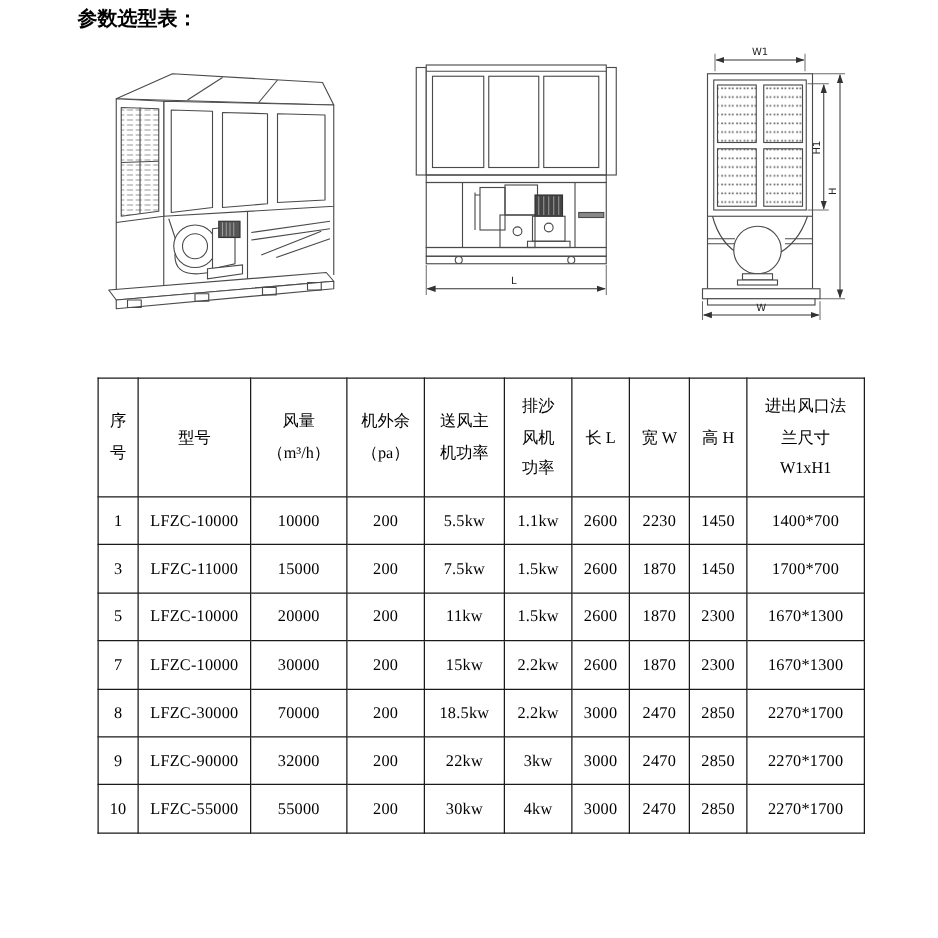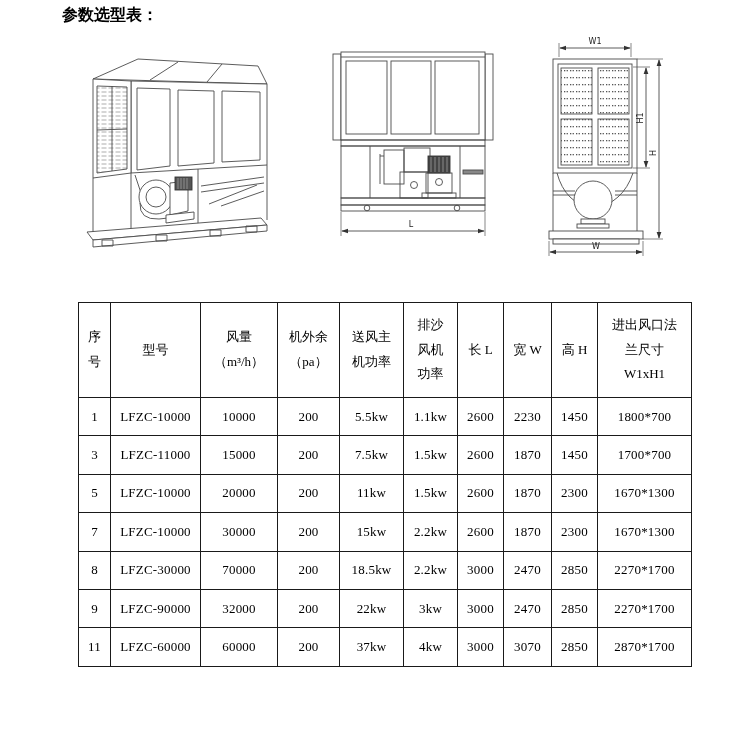--- a/index.html
+++ b/index.html
@@ -3,21 +3,21 @@
 <meta charset="utf-8">
 <style>
   html,body{margin:0;padding:0;background:#fff;}
   .page{position:relative;width:750px;height:750px;background:#fff;overflow:hidden;
         font-family:"Liberation Serif","DejaVu Serif",serif;color:#000;}
   .page-title{position:absolute;left:62px;top:5px;margin:0;font-size:16px;font-weight:bold;
         font-family:"Liberation Serif","DejaVu Serif",serif;}
   .drawing{position:absolute;}
   .drawing-iso{left:80px;top:34px;}
   .drawing-front{left:327px;top:44px;}
-  .drawing-side{left:545px;top:33px;}
+  .drawing-side{left:558px;top:33px;}
   svg{display:block;}
   svg text{font-family:"DejaVu Sans",sans-serif;font-size:8px;fill:#222;}
   table.spec-table{position:absolute;left:78px;top:302px;width:613px;border-collapse:collapse;
         table-layout:fixed;font-size:13px;}
   .spec-table th,.spec-table td{border:1.4px solid #1a1a1a;text-align:center;vertical-align:middle;
         padding:0;font-weight:normal;overflow:hidden;}
   .spec-table thead th{height:94px;line-height:1.9;white-space:pre-line;font-size:13px;}
   .spec-table tbody td{height:37.4px;letter-spacing:0.2px;}
 </style>
 </head>
@@ -240,21 +240,21 @@
         <tr>
           <td>1</td>
           <td>LFZC-10000</td>
           <td>10000</td>
           <td>200</td>
           <td>5.5kw</td>
           <td>1.1kw</td>
           <td>2600</td>
           <td>2230</td>
           <td>1450</td>
-          <td>1800*700</td>
+          <td>1400*700</td>
         </tr>
         <tr>
           <td>3</td>
           <td>LFZC-11000</td>
           <td>15000</td>
           <td>200</td>
           <td>7.5kw</td>
           <td>1.5kw</td>
           <td>2600</td>
           <td>1870</td>
@@ -303,27 +303,27 @@
           <td>32000</td>
           <td>200</td>
           <td>22kw</td>
           <td>3kw</td>
           <td>3000</td>
           <td>2470</td>
           <td>2850</td>
           <td>2270*1700</td>
         </tr>
         <tr>
-          <td>11</td>
-          <td>LFZC-60000</td>
-          <td>60000</td>
-          <td>200</td>
-          <td>37kw</td>
+          <td>10</td>
+          <td>LFZC-55000</td>
+          <td>55000</td>
+          <td>200</td>
+          <td>30kw</td>
           <td>4kw</td>
           <td>3000</td>
-          <td>3070</td>
+          <td>2470</td>
           <td>2850</td>
-          <td>2870*1700</td>
+          <td>2270*1700</td>
         </tr>
       </tbody>
   </table>
 
 </div>
 
 </body></html>

